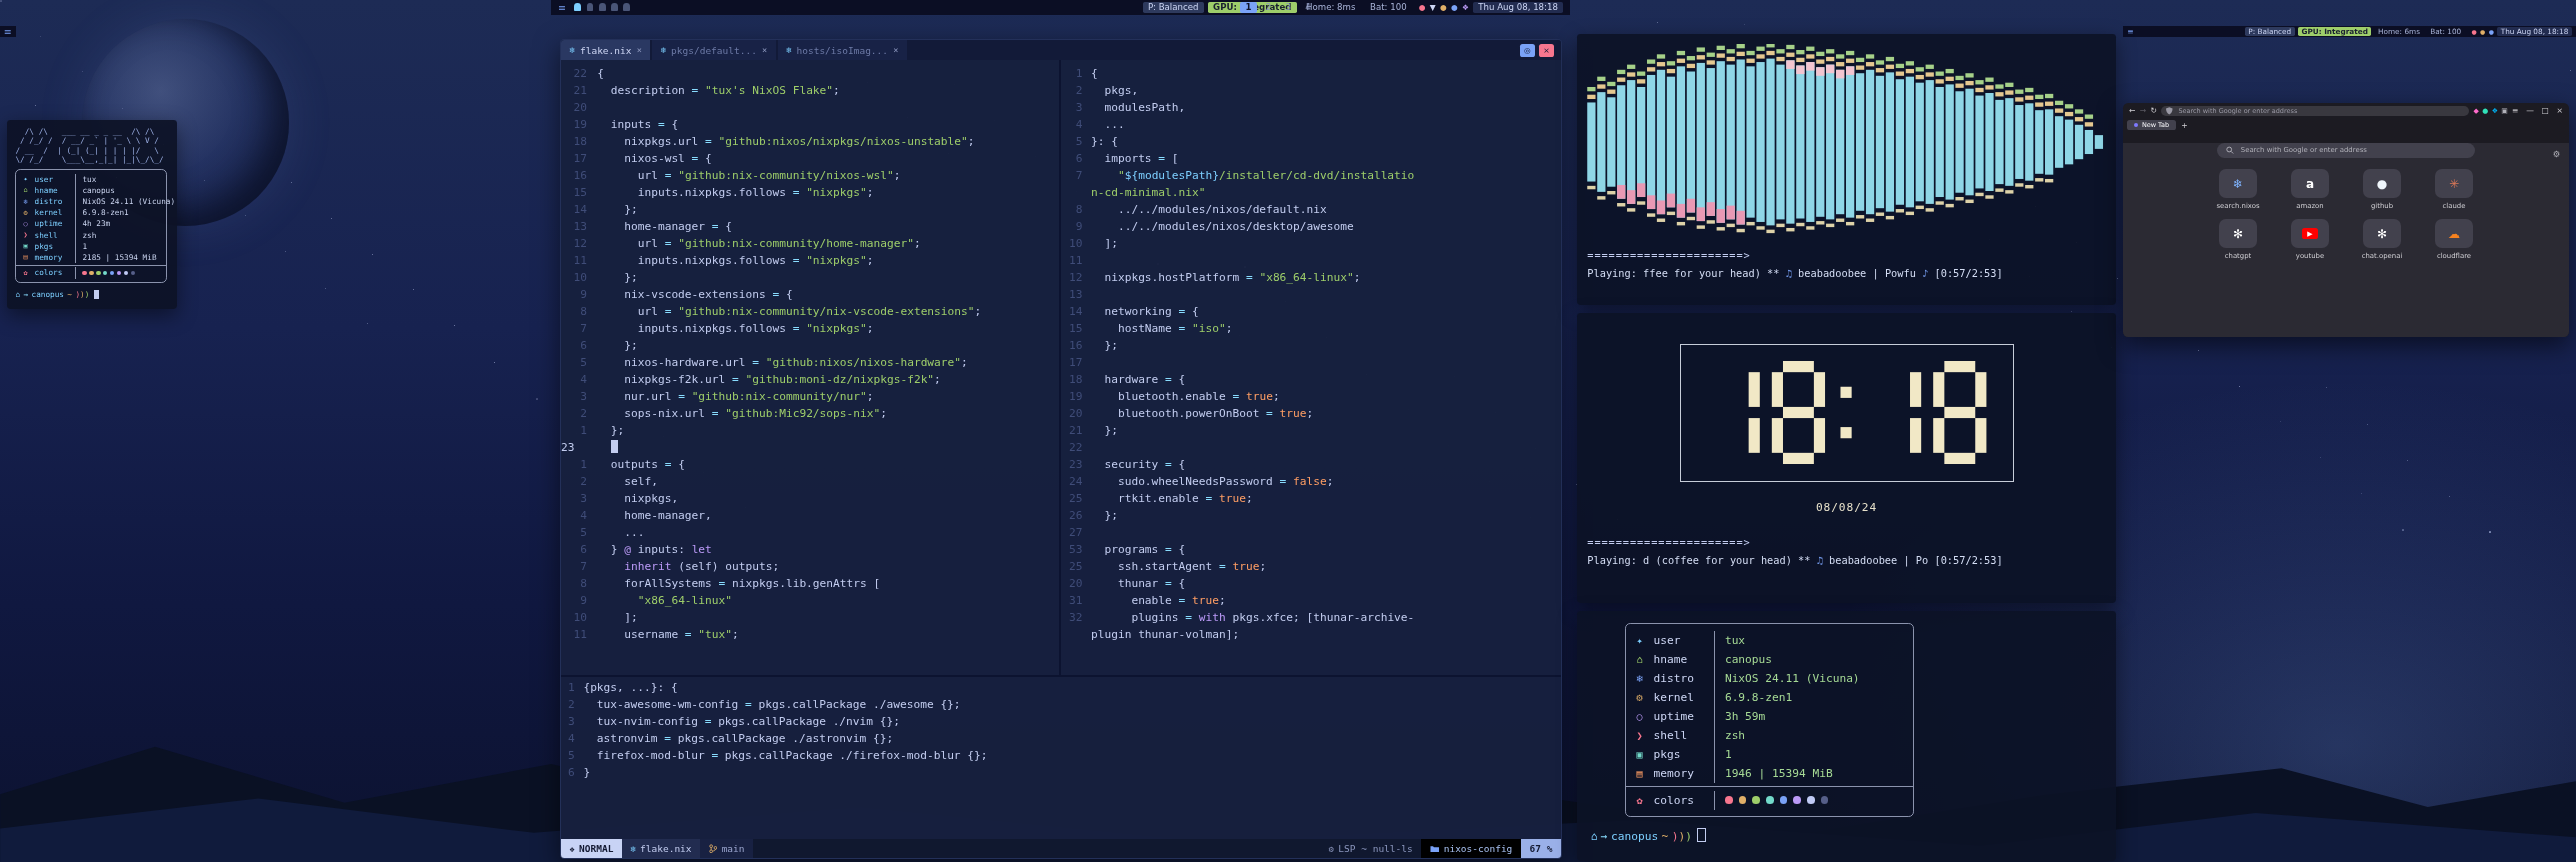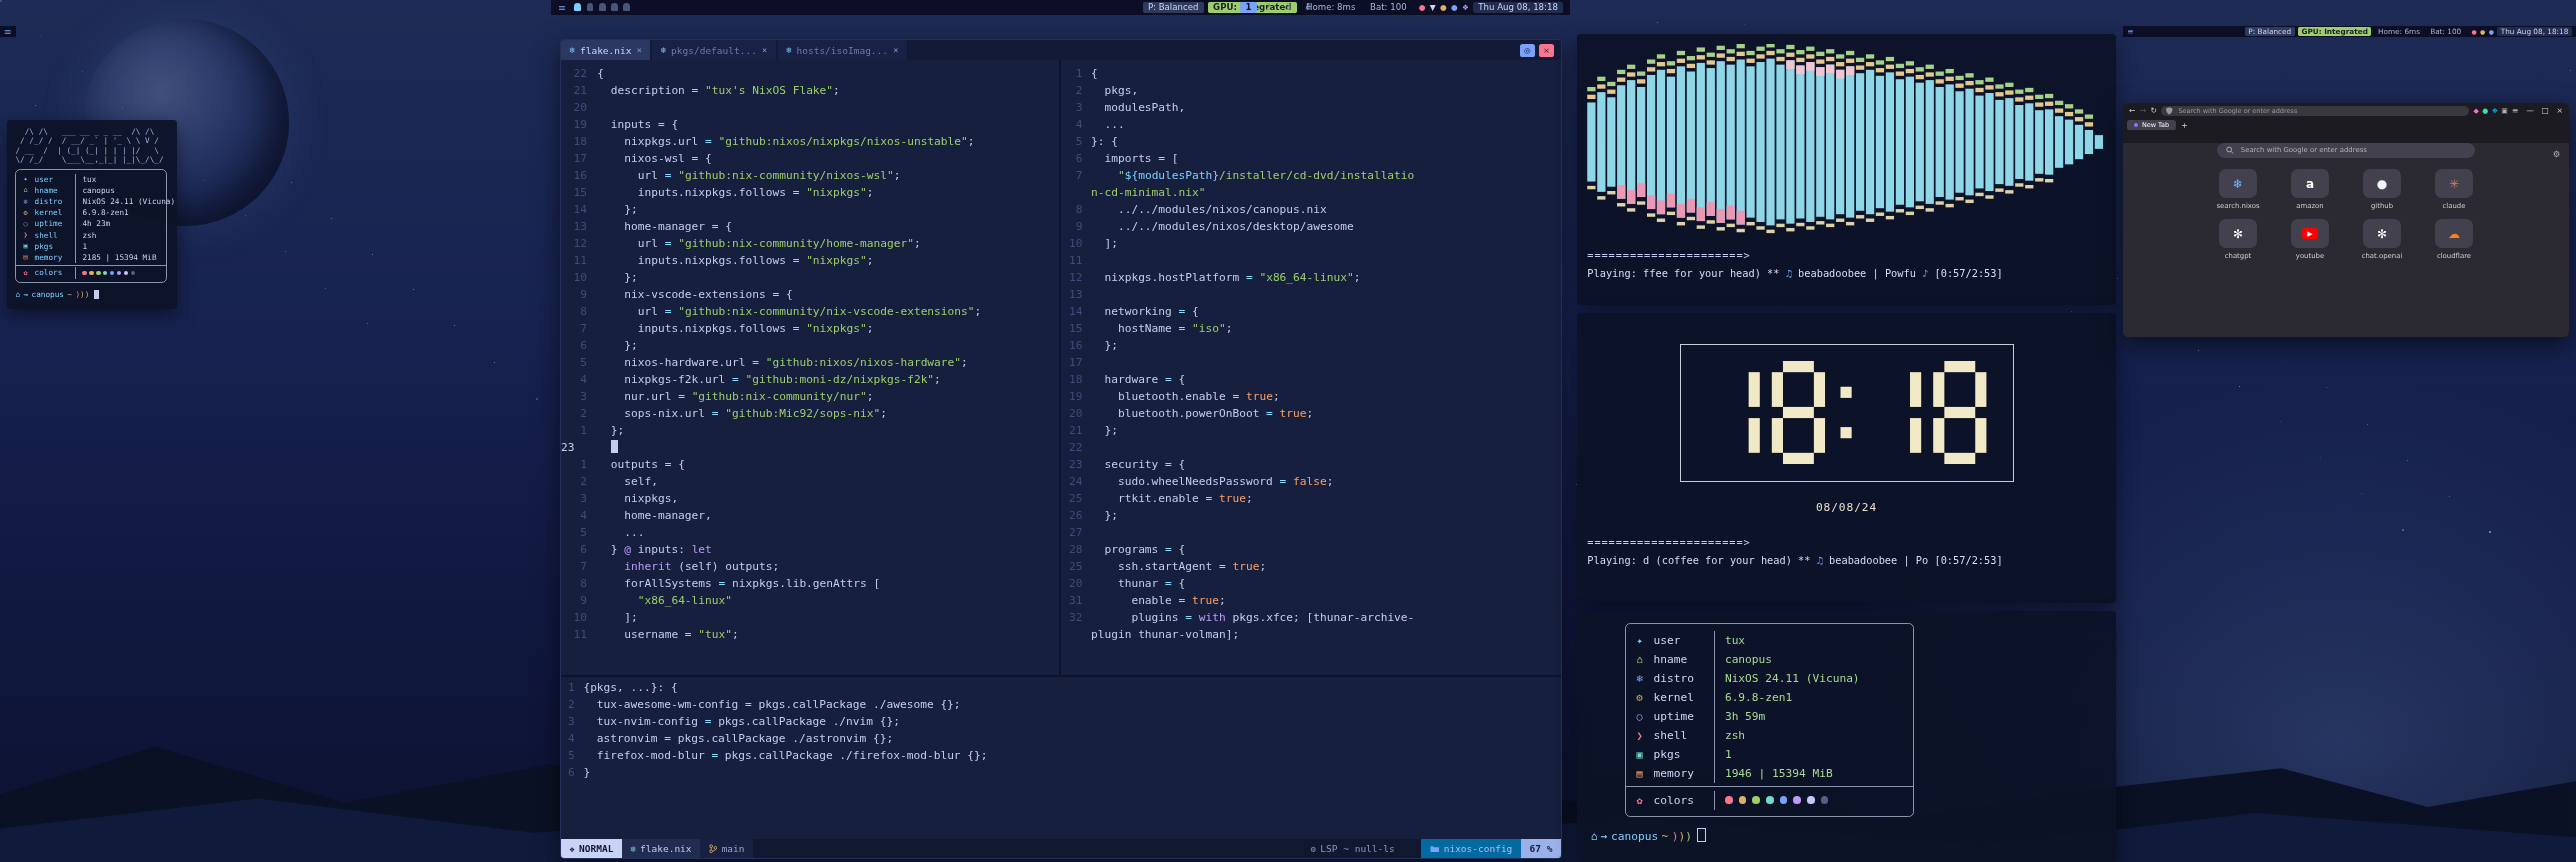--- a/index.html
+++ b/index.html
@@ -108,21 +108,21 @@
   .cblock{display:inline-block;width:6.9px;height:13px;background:#c3cdf0;vertical-align:-1.7px;}
 
   .statusline{position:absolute;left:0;bottom:0;right:0;height:19px;background:#10182f;display:flex;align-items:center;font-family:"DejaVu Sans Mono","DejaVu Sans",monospace;font-size:9.5px;}
   .seg{display:flex;align-items:center;gap:4.3px;padding:0 8.6px;height:19px;white-space:nowrap;}
   .seg-icon{font-size:8.6px;}
   .seg-mode{background:#c8d3f5;color:#141a33;font-weight:bold;}
   .seg-file{background:#222c50;color:#c3cdf0;}
   .seg-file .seg-icon{color:#7dcfff;}
   .seg-branch{background:#182142;color:#9aa5ce;}
   .seg-lsp{margin-left:auto;color:#8b96bd;}
-  .seg-project{background:#0369a1;color:#a8c1f0;margin-left:18px;}
+  .seg-project{background:#000000;color:#a8c1f0;}
   .seg-scroll{background:#9ab0e8;color:#141a33;font-weight:bold;}
 
   
   .panel{position:absolute;background:rgba(12,18,38,.93);border-radius:3.4px;box-shadow:0 6.9px 20.7px rgba(0,0,0,.45);
     padding:10.3px;box-sizing:border-box;color:#cdd6f4;font-family:"DejaVu Sans Mono","DejaVu Sans",monospace;}
   .panel-a{left:1577px;top:34px;width:539px;height:271px;}
   .panel-b{left:1577px;top:313px;width:539px;height:290px;}
   .panel-c{left:1577px;top:611px;width:539px;height:250px;}
   .viz{display:block;}
   .sepline{font-size:10.3px;color:#c3cdf0;letter-spacing:0.9px;margin-top:8.6px;white-space:nowrap;}
@@ -569,21 +569,21 @@
         <div class="crow">
           <span class="ln">7</span>
           <span class="ct">    <span class="tk-str">"<span class="tk-interp">${modulesPath}</span>/installer/cd-dvd/installatio</span></span>
         </div>
         <div class="crow">
           <span class="ln"></span>
           <span class="ct"><span class="tk-str">n-cd-minimal.nix"</span></span>
         </div>
         <div class="crow">
           <span class="ln">8</span>
-          <span class="ct">    ../../modules/nixos/canopus.nix</span>
+          <span class="ct">    ../../modules/nixos/default.nix</span>
         </div>
         <div class="crow">
           <span class="ln">9</span>
           <span class="ct">    ../../modules/nixos/desktop/awesome</span>
         </div>
         <div class="crow">
           <span class="ln">10</span>
           <span class="ct">  ];</span>
         </div>
         <div class="crow">
@@ -648,21 +648,21 @@
         </div>
         <div class="crow">
           <span class="ln">26</span>
           <span class="ct">  };</span>
         </div>
         <div class="crow">
           <span class="ln">27</span>
           <span class="ct"></span>
         </div>
         <div class="crow">
-          <span class="ln">28</span>
+          <span class="ln">53</span>
           <span class="ct">  programs <span class="tk-op">=</span> {</span>
         </div>
         <div class="crow">
           <span class="ln">25</span>
           <span class="ct">    ssh.startAgent <span class="tk-op">=</span> <span class="tk-bool">true</span>;</span>
         </div>
         <div class="crow">
           <span class="ln">20</span>
           <span class="ct">    thunar <span class="tk-op">=</span> {</span>
         </div>

